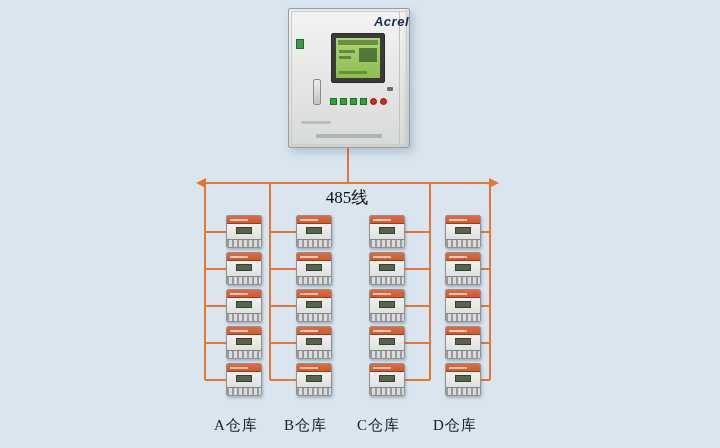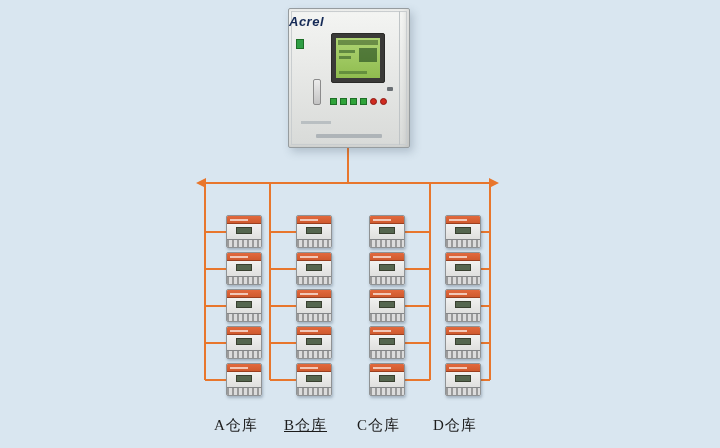--- a/index.html
+++ b/index.html
@@ -18,21 +18,21 @@
   .wires path{stroke:var(--wire);stroke-width:2;fill:none;}
   .wires polygon{fill:var(--wire);}
 
   
   .cabinet{position:absolute;left:288px;top:8px;width:122px;height:140px;z-index:3;
     background:linear-gradient(180deg,#f4f5f3,var(--cabinet-body) 40%,#d8dad8);
     border:1px solid #969c9f;border-radius:2px;
     box-shadow:3px 4px 8px rgba(60,80,100,.25), inset -3px 0 5px rgba(0,0,0,.10);}
   .door{position:absolute;inset:2px;border:1px solid #c9cdcf;pointer-events:none;}
   .seam{position:absolute;top:2px;bottom:2px;right:9px;width:1px;background:#bfc4c6;}
-  .brand{position:absolute;top:5px;left:0;right:0;text-align:left;
+  .brand{position:absolute;top:5px;left:0;right:0;text-align:right;
     font-family:"Liberation Sans","DejaVu Sans",sans-serif;
     font-weight:bold;font-style:italic;font-size:13px;color:#152a56;letter-spacing:.5px;}
   .led-badge{position:absolute;left:7px;top:30px;width:8px;height:10px;background:#2f9e44;border:1px solid #1d6f26;}
   .screen-frame{position:absolute;left:42px;top:24px;width:54px;height:50px;background:#3a3a38;
     border:1px solid #2a2a28;border-radius:2px;padding:4px;}
   .screen-lcd{position:relative;width:100%;height:100%;background:linear-gradient(180deg,#aed473,var(--lcd-green));overflow:hidden;}
   .lcd-header{height:5px;margin:2px 2px 0;background:rgba(10,40,10,.40);}
   .lcd-chart{position:absolute;right:3px;top:10px;width:18px;height:14px;background:rgba(15,55,20,.55);}
   .lcd-bar1{position:absolute;left:3px;top:12px;width:16px;height:3px;background:rgba(15,55,20,.45);}
   .lcd-bar2{position:absolute;left:3px;top:18px;width:12px;height:3px;background:rgba(15,55,20,.45);}
@@ -57,21 +57,21 @@
     background:linear-gradient(180deg,#fbfbfa,#d6d6d4);box-shadow:1px 2px 3px rgba(40,60,80,.30);overflow:hidden;}
   .d-top{height:8px;background:linear-gradient(180deg,#e2693d,var(--meter-stripe));border-bottom:1px solid #9c3f1f;position:relative;}
   .d-top::after{content:"";position:absolute;left:3px;top:3px;width:18px;height:2px;background:rgba(255,255,255,.65);}
   .d-lcd{width:16px;height:7px;background:#55664f;border:1px solid #39402f;margin:3px auto 0;}
   .d-term{position:absolute;bottom:0;left:0;right:0;height:8px;border-top:1px solid #848688;
     background:repeating-linear-gradient(90deg,#9a9a9a 0 2px,#dcdcdc 2px 5px);}
 
   
   .col-label{position:absolute;top:416px;width:60px;text-align:left;z-index:2;
     font-family:"Liberation Serif","DejaVu Serif",serif;font-size:15px;color:#1c1c1c;letter-spacing:1px;}
-  .lbl-a{left:214px;} .lbl-b{left:284px;text-decoration:underline;} .lbl-c{left:357px;} .lbl-d{left:433px;}
+  .lbl-a{left:214px;} .lbl-b{left:284px;} .lbl-c{left:357px;} .lbl-d{left:433px;}
 </style>
 </head>
 <body>
 
 <div class="scene">
 
   <svg class="wires" width="720" height="448" viewBox="0 0 720 448">
     <path d="M205 183 H490"></path>
     <polygon points="196,183 206,178 206,188"></polygon>
     <polygon points="499,183 489,178 489,188"></polygon>
@@ -107,20 +107,21 @@
       <div class="btn-green"></div>
       <div class="btn-green"></div>
       <div class="btn-red"></div>
       <div class="btn-red"></div>
     </div>
     <div class="handle"></div>
     <div class="small-bar"></div>
     <div class="text-bar"></div>
   </div>
 
+  <div class="bus-label">485线</div>
 
   <div class="col col-a">
   <div class="device">
     <div class="d-top"></div>
     <div class="d-lcd"></div>
     <div class="d-term"></div>
   </div>
 
   <div class="device">
     <div class="d-top"></div>

